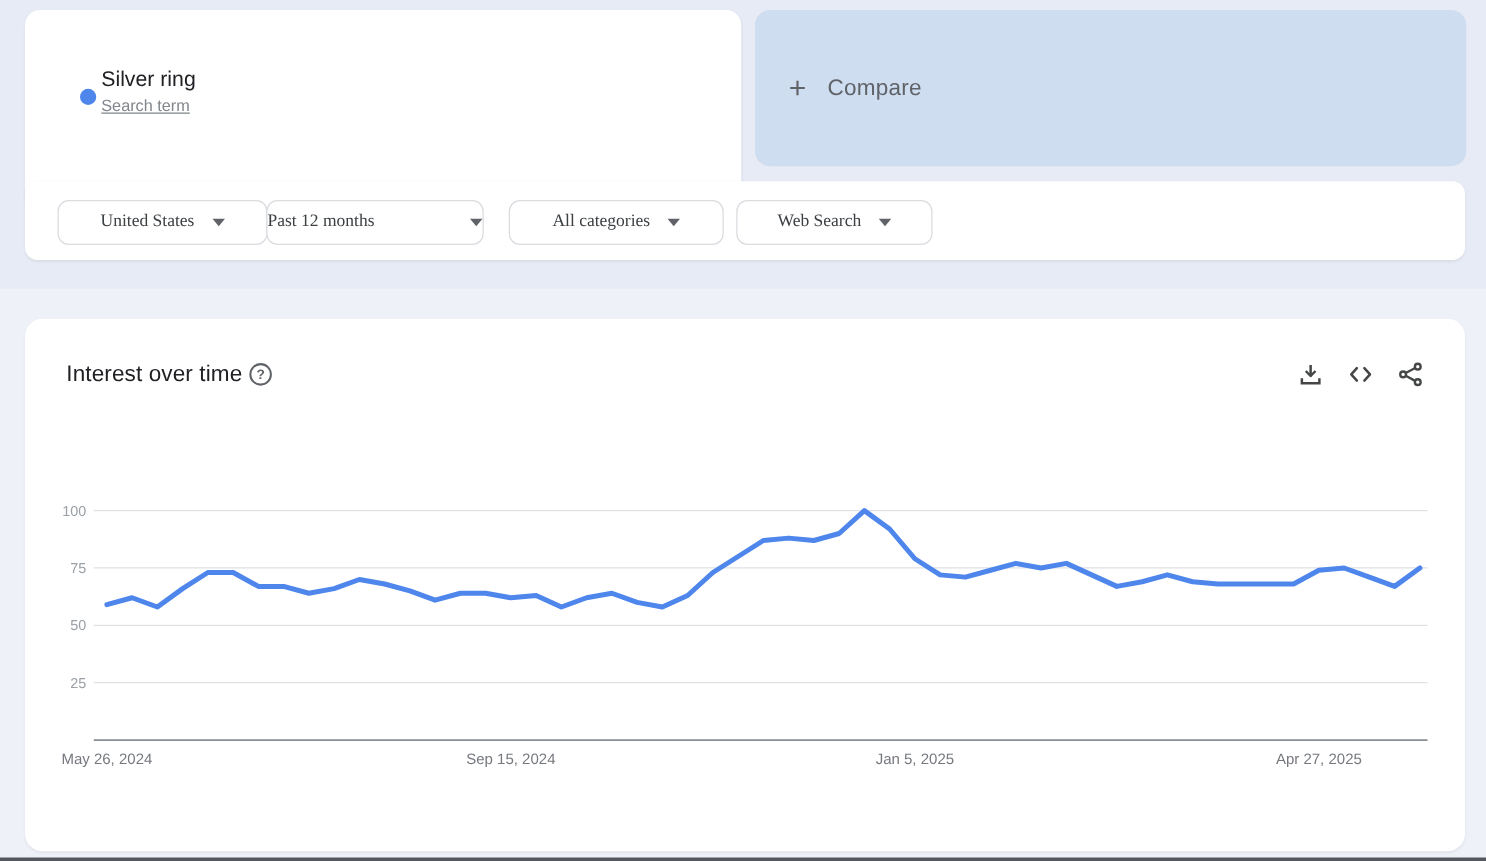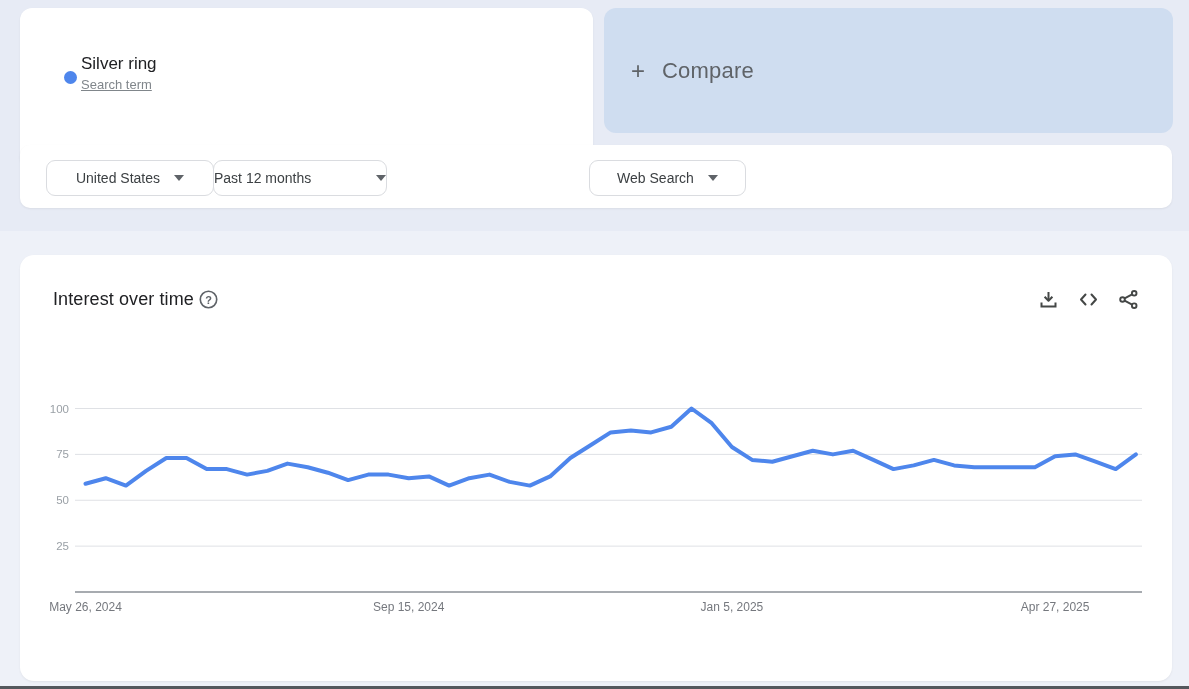--- a/index.html
+++ b/index.html
@@ -17,24 +17,24 @@
   .term-dot{position:absolute;left:44px;top:63px;width:13px;height:13px;border-radius:50%;}
   .term-text{position:absolute;left:61px;top:44px;}
   .term-title{font-size:17px;color:#202124;font-weight:500;line-height:24px;}
   .term-sub{font-size:13px;color:#80868b;line-height:18px;text-decoration:underline;}
 
   
   .compare-card{left:604px;top:8px;width:569px;height:125px;background:#cfddf0;border-radius:12px;
     display:flex;align-items:center;box-shadow:none;cursor:pointer;}
   .compare-inner{display:flex;align-items:center;gap:17px;margin-left:27px;color:#5f6368;}
   .plus-glyph{font-size:24px;line-height:24px;font-weight:400;}
-  .compare-label{font-size:22px;font-weight:500;letter-spacing:.2px;}
+  .compare-label{font-size:18px;font-weight:500;letter-spacing:.2px;}
 
   
-  .filter-bar{left:20px;top:145px;width:1152px;height:63px;border-radius:10px;display:flex;align-items:center;}
+  .filter-bar{left:20px;top:145px;width:1152px;height:63px;border-radius:10px;display:flex;align-items:center;font-family:Liberation Serif, serif;}
   .filter-btn{position:absolute;top:15px;height:34px;border:1px solid #dadce0;border-radius:9px;background:#fff;
     display:inline-flex;align-items:center;justify-content:center;gap:14px;cursor:pointer;
     font-size:14px;color:#3c4043;}
   .chev{width:0;height:0;border-left:5px solid transparent;border-right:5px solid transparent;border-top:6px solid #5f6368;}
   .f-geo{left:26px;width:166px;}
   .f-time{left:193px;width:172px;justify-content:space-between;}
   .f-cat{left:387px;width:170px;}
   .f-type{left:569px;width:155px;}
 
   
@@ -68,20 +68,24 @@
   </div>
 </div>
 
 <div class="card filter-bar">
   <div class="filter-btn f-geo">
     <span>United States</span>
     <span class="chev"></span>
   </div>
   <div class="filter-btn f-time">
     <span>Past 12 months</span>
+    <span class="chev"></span>
+  </div>
+  <div class="filter-btn f-cat">
+    <span>All categories</span>
     <span class="chev"></span>
   </div>
   <div class="filter-btn f-type">
     <span>Web Search</span>
     <span class="chev"></span>
   </div>
 </div>
 
 <div class="card chart-card">
   <svg id="chart-svg" viewBox="0 0 1152 426">

